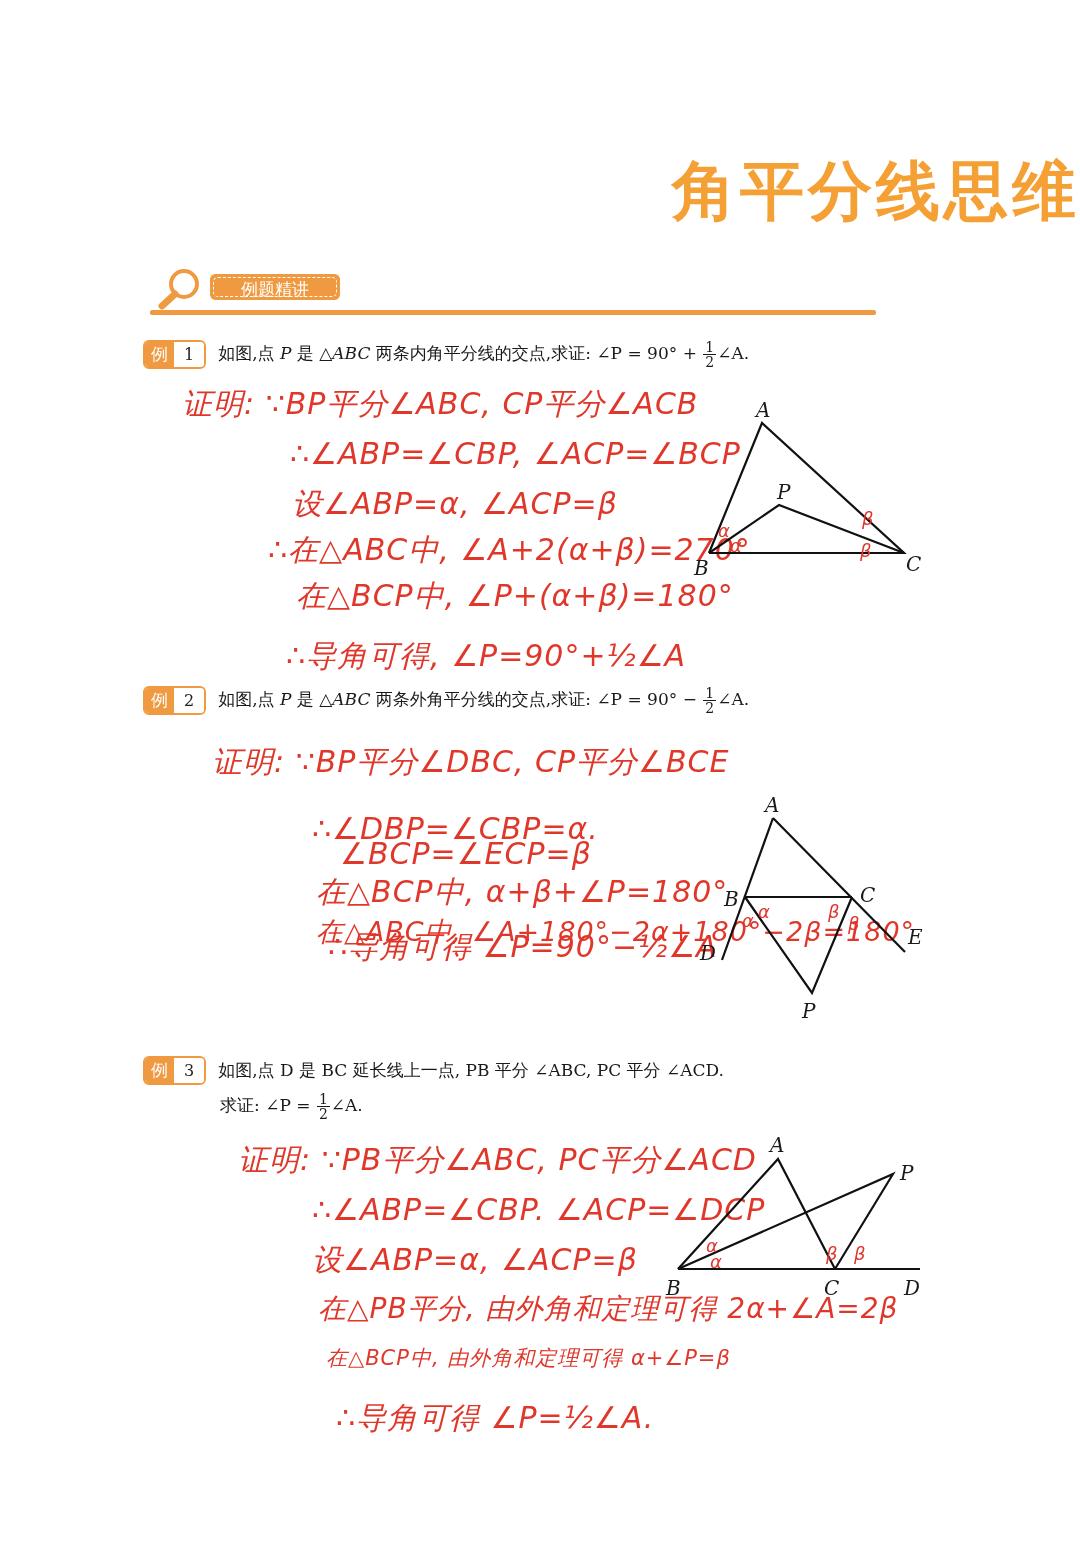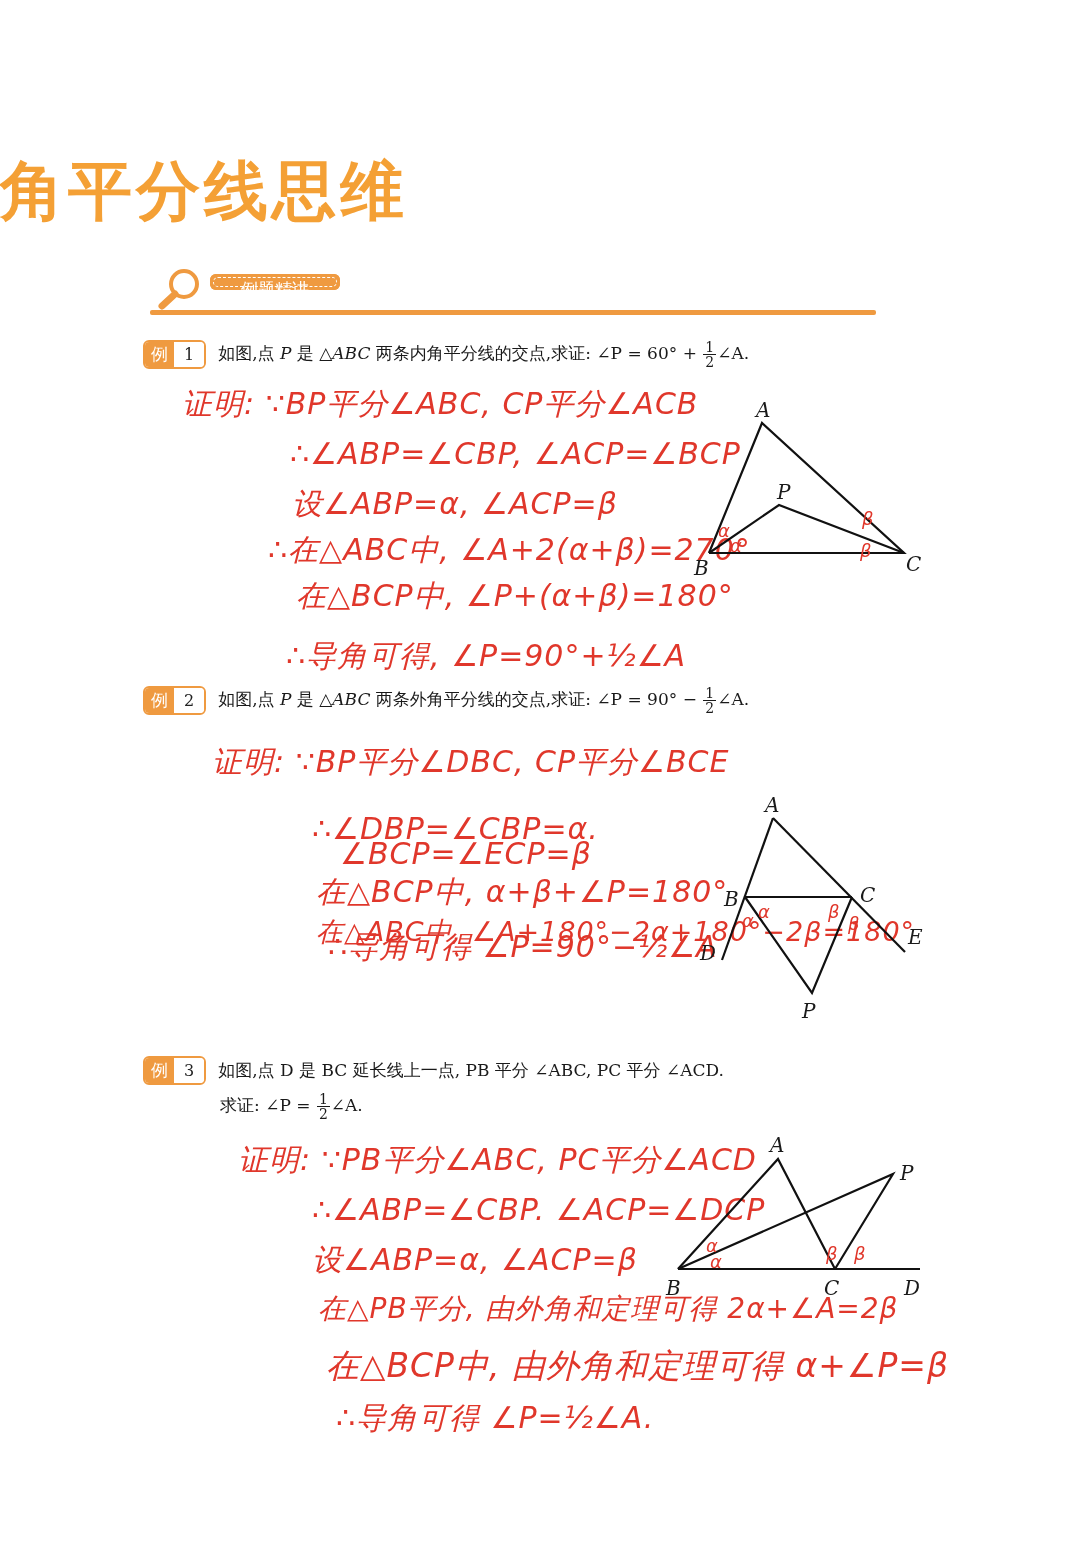--- a/index.html
+++ b/index.html
@@ -1,28 +1,28 @@
 <!DOCTYPE html>
 <html><head>
 <meta charset="utf-8">
 <style>
   html, body { margin:0; padding:0; }
   body {
     width:1080px; height:1546px; background:#ffffff; position:relative; overflow:hidden;
     font-family: "DejaVu Serif", "Liberation Serif", serif; color:#1a1a1a;
   }
   .page-title {
-    position:absolute; left:0; width:1080px; top:148px; text-align:left;
+    position:absolute; left:0; width:1080px; top:148px; text-align:right;
     font-family:Liberation Sans, sans-serif; font-weight:bold; font-size:64px; letter-spacing:4px;
     color:#f4a035;
   }
   .section-header { position:absolute; left:148px; top:268px; width:730px; height:52px; }
   .section-rule { position:absolute; left:150px; top:310px; width:726px; height:5px; background:#ef9a40; border-radius:2px; }
   .section-badge {
-    position:absolute; left:62px; top:6px; width:130px; height:16px; background:#ef9a40;
+    position:absolute; left:62px; top:6px; width:130px; height:26px; background:#ef9a40;
     border-radius:6px; box-shadow: inset 0 0 0 2px #ef9a40;
   }
   .section-badge-inner {
     position:absolute; left:3px; top:3px; right:3px; bottom:3px; border:1.5px dashed #fff; border-radius:5px;
     color:#fff; font-family:"DejaVu Sans", sans-serif; font-size:17px; text-align:center; line-height:22px;
   }
   .magnifier { position:absolute; left:0; top:0; width:60px; height:44px; }
 
   .ex-head { position:absolute; left:143px; display:flex; align-items:center; }
   .ex-tag {
@@ -61,21 +61,21 @@
   </div>
 </div>
 <div class="section-rule"></div>
 
 <div class="ex-head" style="top:340px;">
   <div class="ex-tag">
     <span class="li">例</span>
     <span class="num">1</span>
   </div>
   <div class="ex-text">
-    <span>如图,点 </span><i>P</i><span> 是 △</span><i>ABC</i><span> 两条内角平分线的交点,求证: ∠P = 60° +</span>
+    <span>如图,点 </span><i>P</i><span> 是 △</span><i>ABC</i><span> 两条内角平分线的交点,求证: ∠P = 90° +</span>
     <span class="frac"><span class="top">1</span><span>2</span></span><span>∠A.</span>
   </div>
 </div>
 
 <div class="hw" style="left:182px; top:384px;">证明: ∵BP平分∠ABC, CP平分∠ACB</div>
 <div class="hw" style="left:290px; top:436px;">∴∠ABP=∠CBP, ∠ACP=∠BCP</div>
 <div class="hw" style="left:292px; top:484px;">设∠ABP=α, ∠ACP=β</div>
 <div class="hw" style="left:268px; top:530px;">∴在△ABC中, ∠A+2(α+β)=270°</div>
 <div class="hw" style="left:296px; top:576px;">在△BCP中, ∠P+(α+β)=180°</div>
 <div class="hw" style="left:286px; top:636px;">∴导角可得, ∠P=90°+½∠A</div>
@@ -141,21 +141,21 @@
 </div>
 <div class="ex-text" style="position:absolute; left:208px; top:1092px;">
   <span>求证: ∠P =</span>
   <span class="frac"><span class="top">1</span><span>2</span></span><span>∠A.</span>
 </div>
 
 <div class="hw" style="left:238px; top:1140px;">证明: ∵PB平分∠ABC, PC平分∠ACD</div>
 <div class="hw" style="left:312px; top:1192px;">∴∠ABP=∠CBP. ∠ACP=∠DCP</div>
 <div class="hw" style="left:312px; top:1240px;">设∠ABP=α, ∠ACP=β</div>
 <div class="hw" style="left:318px; top:1290px; font-size:28px;">在△PB平分, 由外角和定理可得 2α+∠A=2β</div>
-<div class="hw" style="left:326px; top:1344px; font-size:33px;">在△BCP中, 由外角和定理可得 α+∠P=β</div>
+<div class="hw" style="left:326px; top:1344px; font-size:21px;">在△BCP中, 由外角和定理可得 α+∠P=β</div>
 <div class="hw" style="left:336px; top:1398px;">∴导角可得 ∠P=½∠A.</div>
 
 <div class="figure" style="left:660px; top:1130px;">
   <svg width="280" height="180" viewBox="0 0 280 180">
     <line x1="18" y1="139" x2="260" y2="139" stroke="#111" stroke-width="2.2"></line>
     <polyline points="18,139 118,29 175,139" fill="none" stroke="#111" stroke-width="2.2"></polyline>
     <polyline points="18,139 233,44 175,139" fill="none" stroke="#111" stroke-width="2.2"></polyline>
     <text x="110" y="22">A</text>
     <text x="6" y="165">B</text>
     <text x="164" y="165">C</text>

